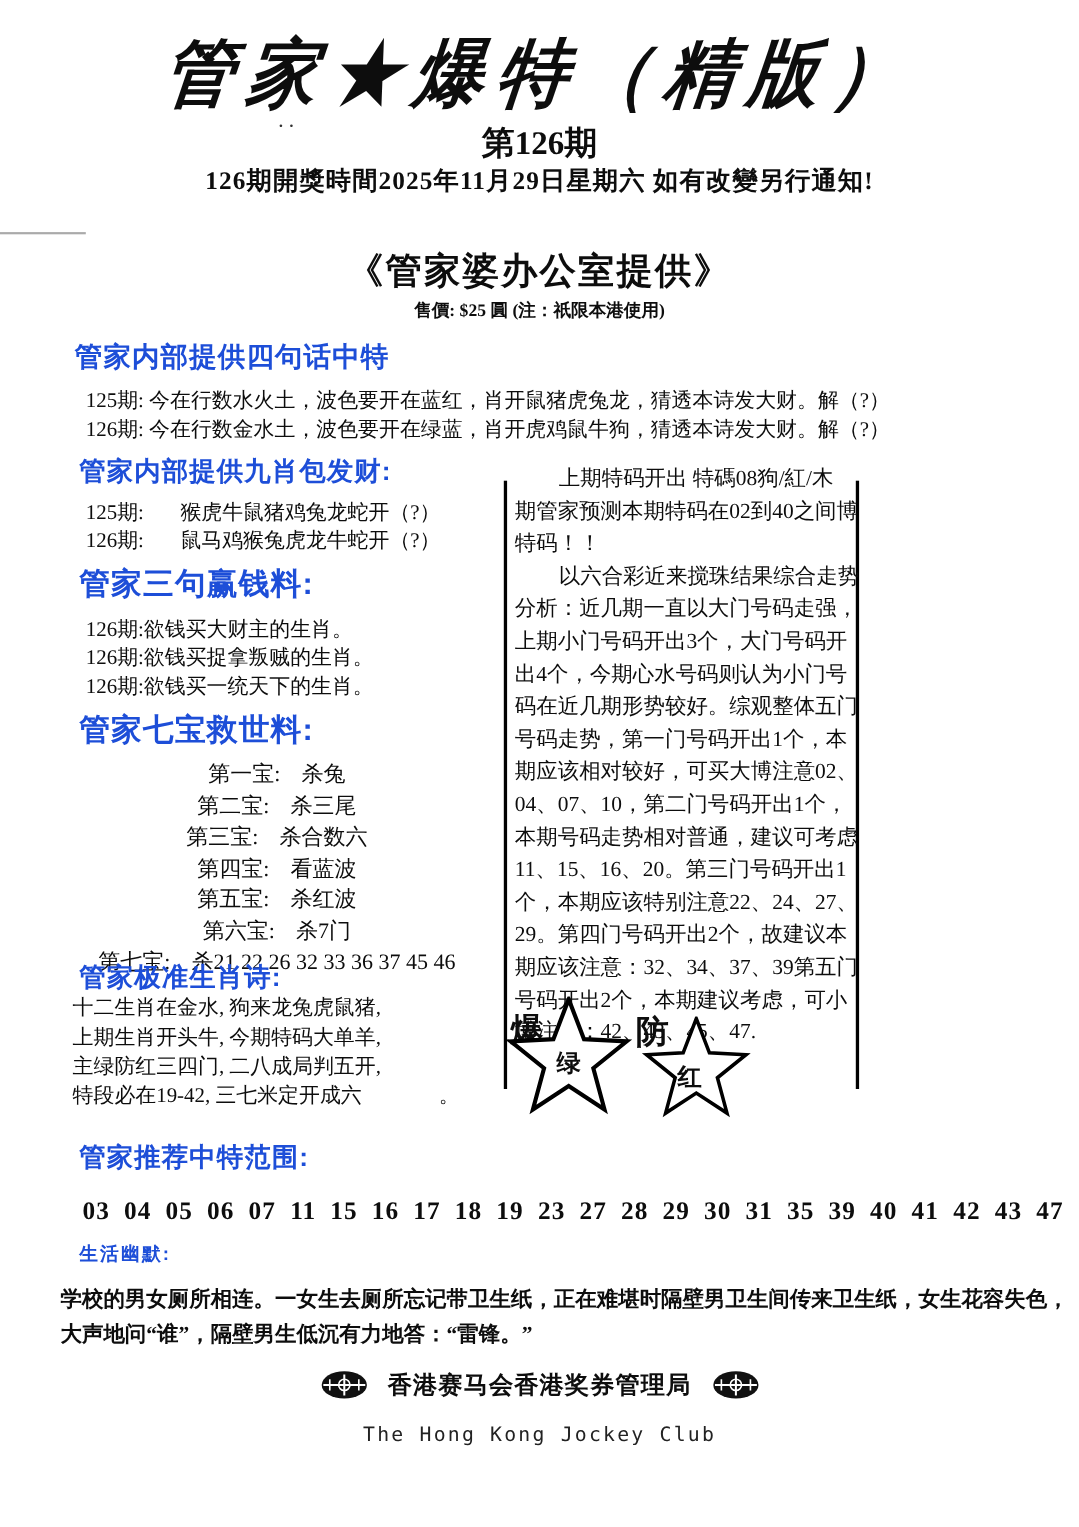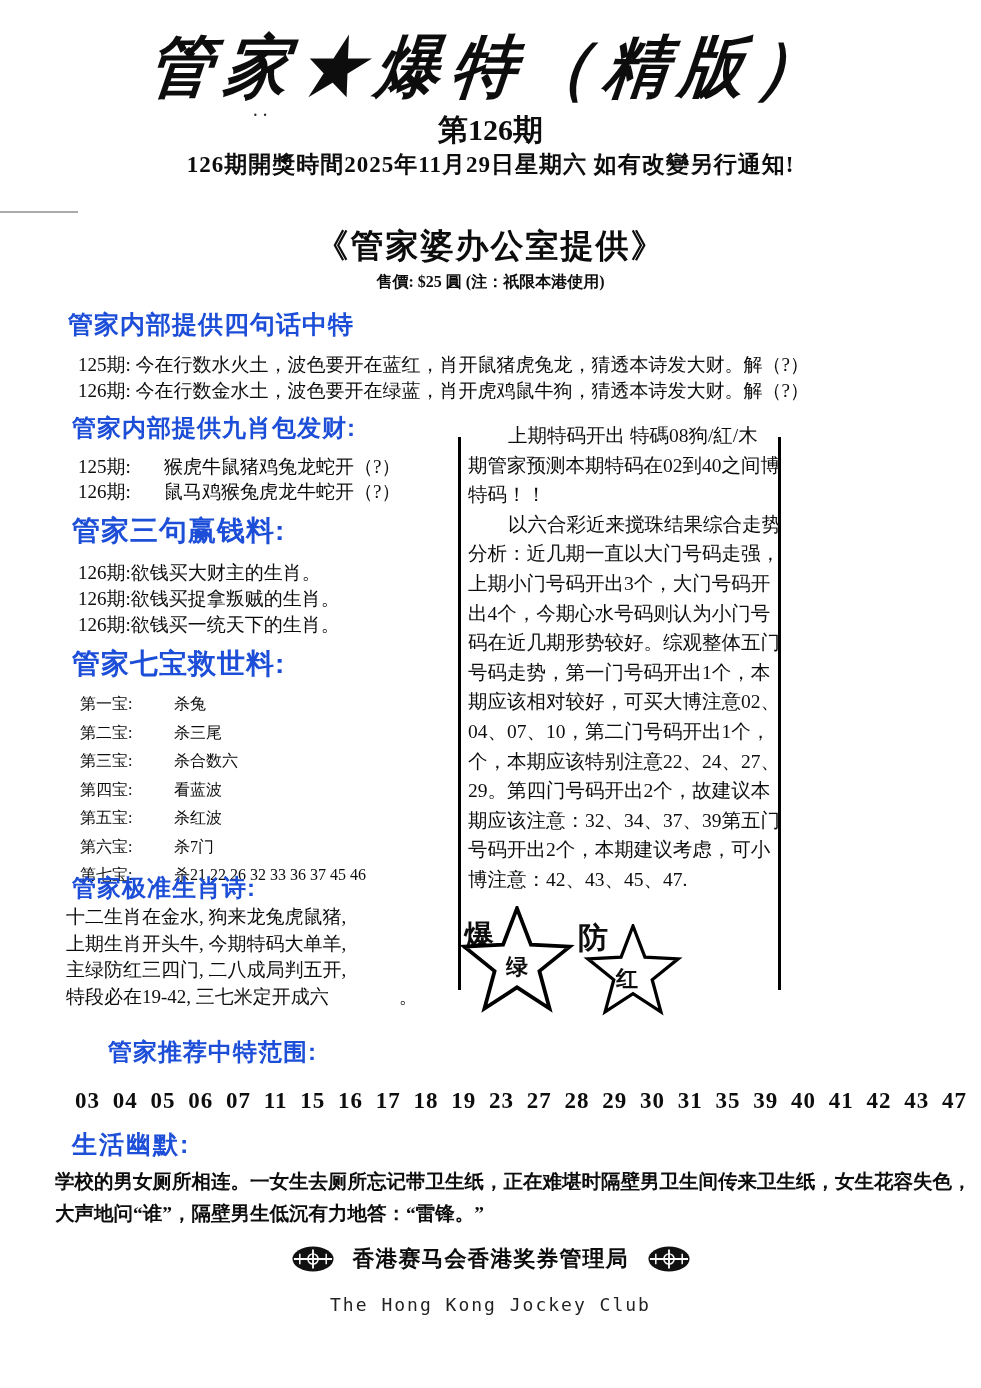--- a/index.html
+++ b/index.html
@@ -23,40 +23,40 @@
 
   .h1{font-family:"Liberation Sans", sans-serif;font-weight:bold;color:#1d4ed8;}
   .h-four{left:68px;top:308px;font-size:25px;letter-spacing:1px;}
   .four-lines{left:78px;top:352px;font-size:19px;line-height:26px;}
   .h-nine{left:72px;top:412px;font-size:24px;letter-spacing:1px;}
   .nine-lines{left:78px;top:454px;font-size:19px;line-height:25px;}
   .nine-lines .lbl{display:inline-block;min-width:62px;margin-right:24px;}
   .h-three{left:72px;top:512px;font-size:28px;letter-spacing:1px;}
   .three-lines{left:78px;top:560px;font-size:19px;line-height:26px;}
   .h-seven{left:72px;top:645px;font-size:28px;letter-spacing:1px;}
-  .seven-list{left:80px;top:690px;font-size:16px;line-height:28.5px;}
+  .seven-list{left:80px;top:690px;font-size:20px;line-height:28.5px;text-align:center;}
   .seven-list .lbl{display:inline-block;min-width:84px;}
   .seven-list .val{margin-left:10px;}
   .h-poem{left:72px;top:872px;font-size:24px;letter-spacing:1px;}
   .poem{left:66px;top:904px;font-size:19px;line-height:26.5px;}
   .poem .tail{margin-left:70px;}
 
   .vline{width:3px;background:#000;top:437px;height:553px;}
   .vline.l{left:458px;}
   .vline.r{left:778px;}
   .analysis{left:468px;top:421px;width:308px;font-size:19.5px;line-height:29.6px;}
   .analysis div{white-space:nowrap;}
   .analysis .indent{text-indent:40px;}
 
   .star-label{font-size:30px;font-weight:bold;}
   .star-inner{font-size:22px;font-weight:bold;}
 
-  .h-range{left:72px;top:1036px;font-size:24px;letter-spacing:1px;margin-left:36px;}
+  .h-range{left:72px;top:1036px;font-size:24px;letter-spacing:1px;}
   .range-numbers{left:75px;top:1088px;font-size:23px;font-weight:bold;word-spacing:6px;letter-spacing:1px;}
-  .h-humor{left:72px;top:1128px;font-size:25px;letter-spacing:2px;}
+  .h-humor{left:72px;top:1128px;font-size:17px;letter-spacing:2px;}
   .joke{left:55px;top:1166px;width:900px;font-size:19.5px;font-weight:bold;line-height:32px;}
 
   .footer-row{top:1244px;display:flex;justify-content:center;align-items:center;gap:18px;width:100%;}
   .footer-cn{font-size:22px;font-weight:bold;letter-spacing:1px;
              font-family:"Liberation Sans", sans-serif;}
   .footer-en{top:1294px;font-size:18px;letter-spacing:2px;color:#222;}
   .faint-line{left:0;top:211px;width:78px;height:2px;background:#aaa;}
 </style>
 </head>
 <body>
@@ -121,20 +121,22 @@
     <div>期管家预测本期特码在02到40之间博</div>
     <div>特码！！</div>
     <div class="indent">以六合彩近来搅珠结果综合走势</div>
     <div>分析：近几期一直以大门号码走强，</div>
     <div>上期小门号码开出3个，大门号码开</div>
     <div>出4个，今期心水号码则认为小门号</div>
     <div>码在近几期形势较好。综观整体五门</div>
     <div>号码走势，第一门号码开出1个，本</div>
     <div>期应该相对较好，可买大博注意02、</div>
     <div>04、07、10，第二门号码开出1个，</div>
+    <div>本期号码走势相对普通，建议可考虑</div>
+    <div>11、15、16、20。第三门号码开出1</div>
     <div>个，本期应该特别注意22、24、27、</div>
     <div>29。第四门号码开出2个，故建议本</div>
     <div>期应该注意：32、34、37、39第五门</div>
     <div>号码开出2个，本期建议考虑，可小</div>
     <div>博注意：42、43、45、47.</div>
   </div>
 
   <div class="abs star-label serif" style="left:464px;top:916px;">爆</div>
   <svg class="abs" style="left:458px;top:906px;" width="118" height="112" viewBox="0 0 100 95">
     <polygon points="50,2 61.8,32.8 94.7,34.5 69,55.2 77.6,87 50,69 22.4,87 31,55.2 5.3,34.5 38.2,32.8" fill="#ffffff" stroke="#000000" stroke-width="3.2" stroke-linejoin="miter"></polygon>

